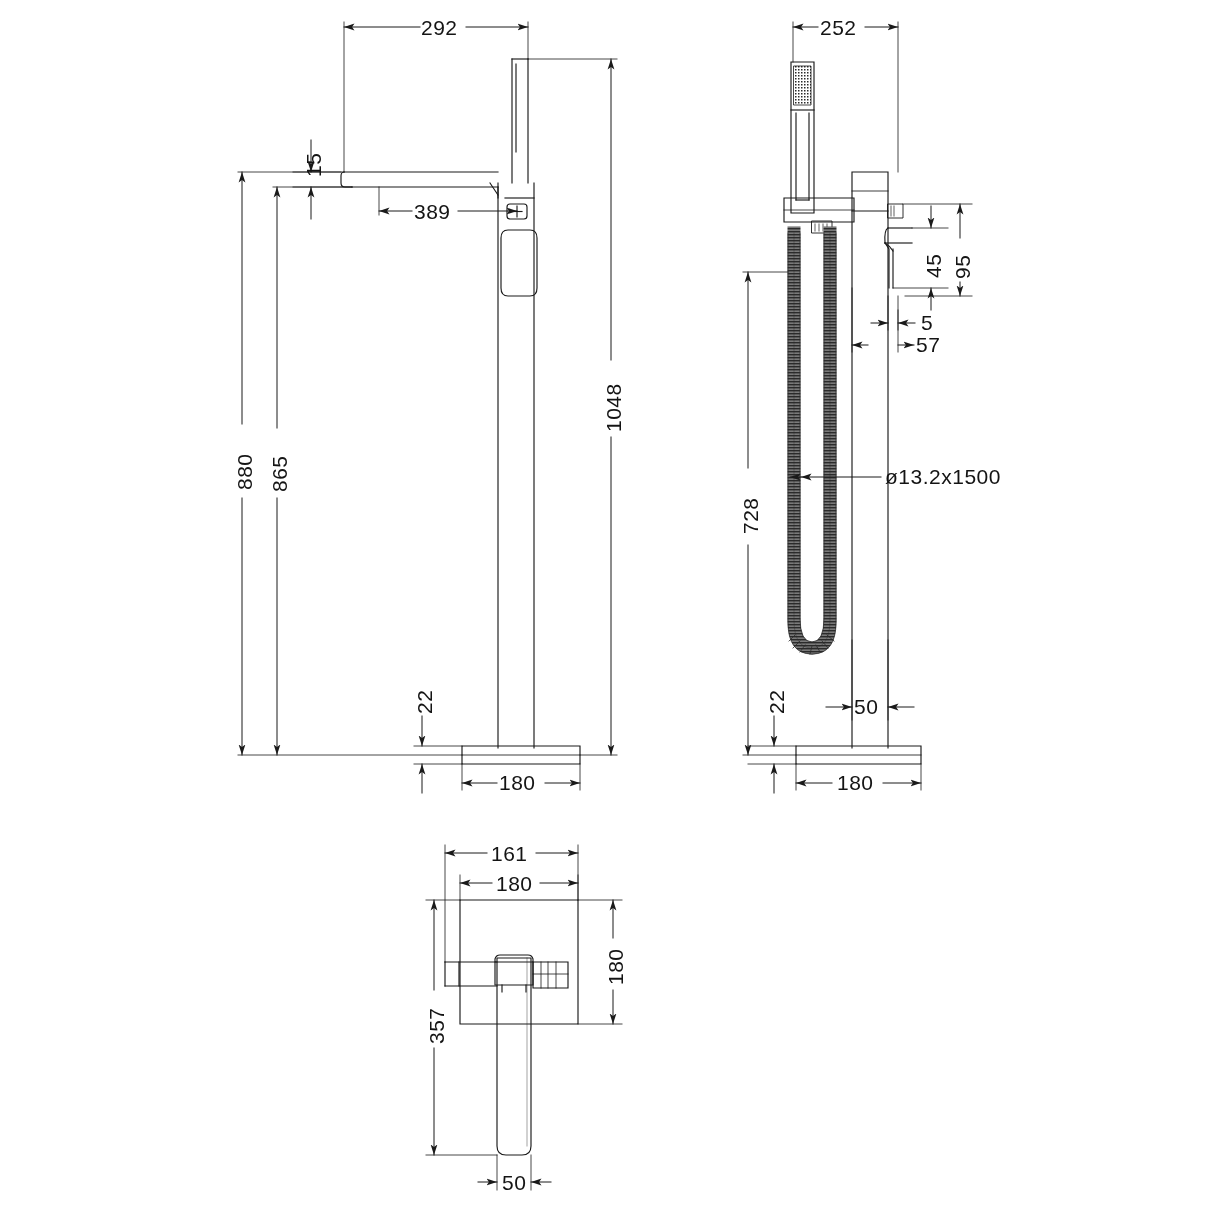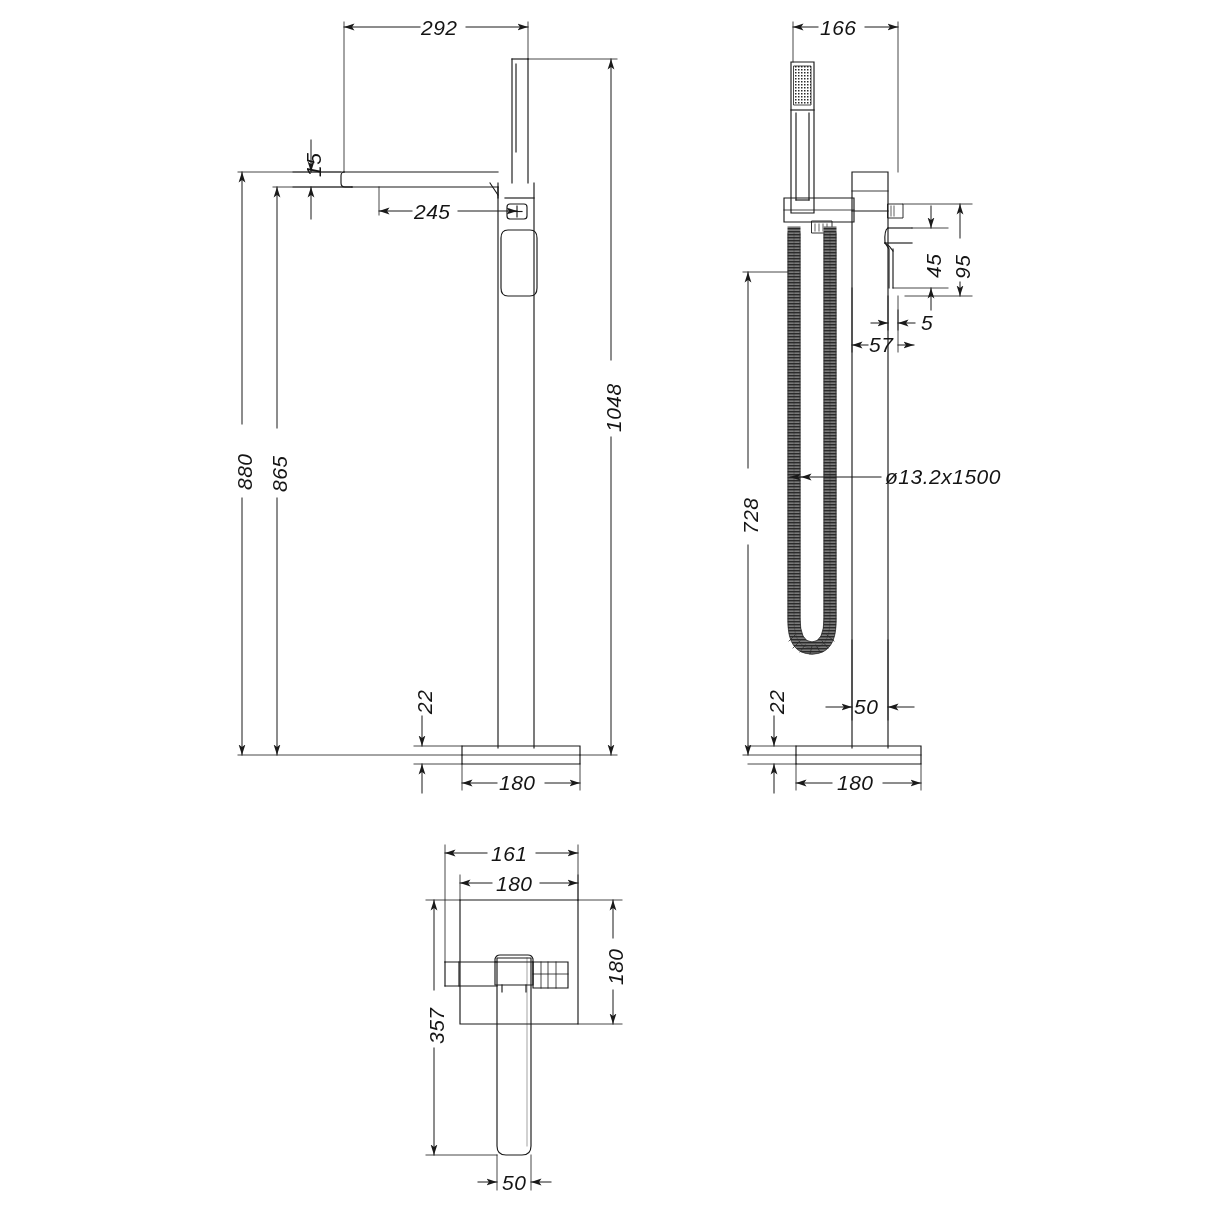--- a/index.html
+++ b/index.html
@@ -12,21 +12,20 @@
     width: 1214px;
     height: 1214px;
     font-family: "Liberation Sans", sans-serif;
     color: #1a1a1a;
     overflow: hidden;
   }
   #drawing-root {
     position: relative;
     width: 984px;
     height: 1214px;
-    font-style: italic;
   }
   svg#drawing-canvas {
     position: absolute;
     top: 0;
     left: 0;
     width: 1214px;
     height: 1214px;
     display: block;
   }
   .dim-label {
@@ -284,41 +283,41 @@
         <path d="M551,1182 L531,1182" marker-end="url(#ar-r)"></path>
       </g>
 
     </g>
   </svg>
 
   <span class="dim-label" style="left:421px; top:17px;">292</span>
 
   <span class="dim-label vert" style="left:303px; top:177px; transform:rotate(-90deg);">15</span>
 
-  <span class="dim-label" style="left:414px; top:201px;">245</span>
+  <span class="dim-label" style="left:414px; top:201px;">389</span>
 
   <span class="dim-label vert" style="left:234px; top:490px; transform:rotate(-90deg);">880</span>
 
   <span class="dim-label vert" style="left:269px; top:492px; transform:rotate(-90deg);">865</span>
 
   <span class="dim-label vert" style="left:603px; top:432px; transform:rotate(-90deg);">1048</span>
 
   <span class="dim-label vert" style="left:414px; top:714px; transform:rotate(-90deg);">22</span>
 
   <span class="dim-label" style="left:499px; top:772px;">180</span>
 
-  <span class="dim-label" style="left:820px; top:17px;">166</span>
+  <span class="dim-label" style="left:820px; top:17px;">252</span>
 
   <span class="dim-label vert" style="left:923px; top:278px; transform:rotate(-90deg);">45</span>
 
   <span class="dim-label vert" style="left:952px; top:279px; transform:rotate(-90deg);">95</span>
 
   <span class="dim-label" style="left:921px; top:312px;">5</span>
 
-  <span class="dim-label" style="left:869px; top:334px;">57</span>
+  <span class="dim-label" style="left:916px; top:334px;">57</span>
 
   <span class="dim-label" style="left:885px; top:466px;text-align:center;">ø13.2x1500</span>
 
   <span class="dim-label vert" style="left:740px; top:534px; transform:rotate(-90deg);">728</span>
 
   <span class="dim-label vert" style="left:766px; top:714px; transform:rotate(-90deg);">22</span>
 
   <span class="dim-label" style="left:854px; top:696px;">50</span>
 
   <span class="dim-label" style="left:837px; top:772px;">180</span>

